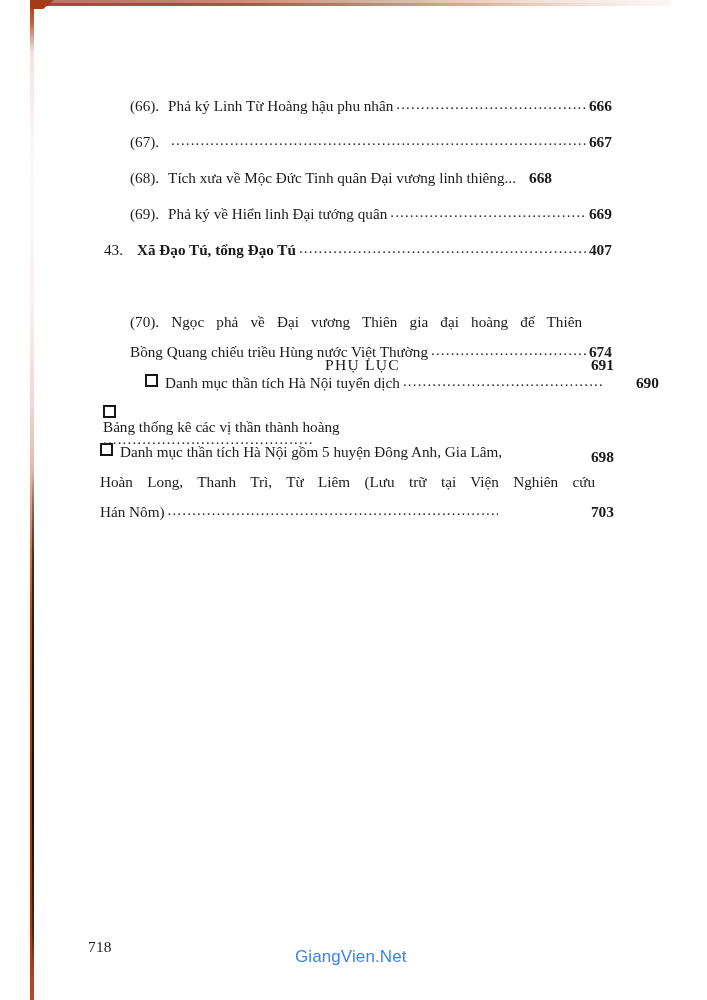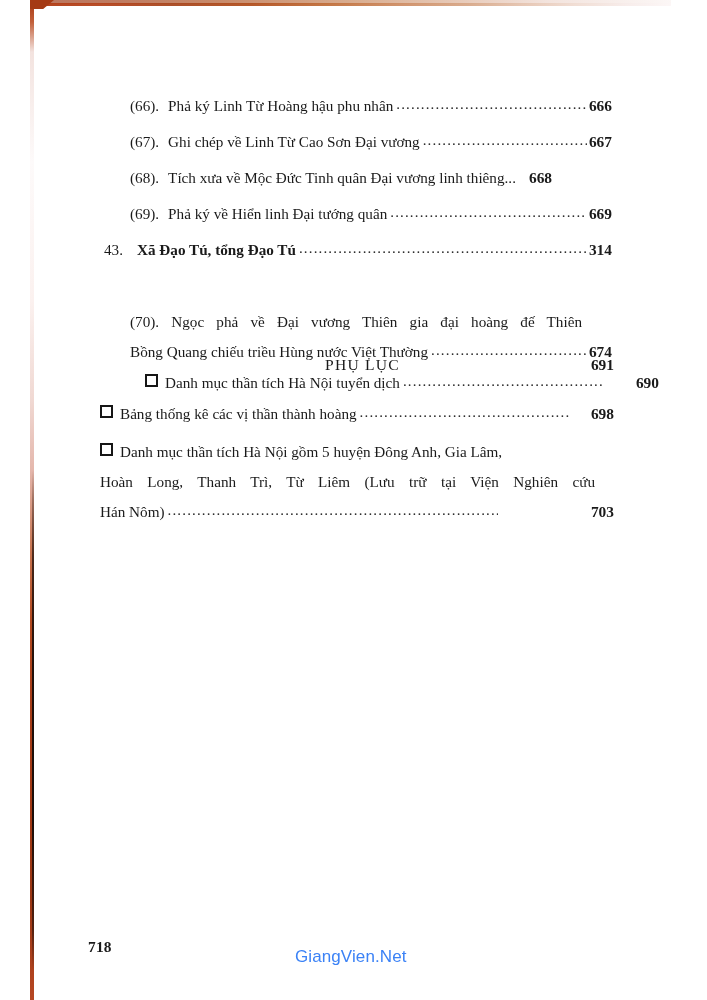--- a/index.html
+++ b/index.html
@@ -181,21 +181,21 @@
     border: 2px solid #161616;
     margin-right: 7px;
     position: relative;
     top: -1px;
     flex: 0 0 auto;
   }
 
   
   .folio {
     position: absolute;
-    font-weight: 700;
+    font-weight: 400;
     font-size: 15.4px;
     letter-spacing: .2px;
   }
   .watermark {
     position: absolute;
     font-family: "Liberation Sans", "DejaVu Sans", sans-serif;
     font-size: 17px;
     font-weight: 400;
     letter-spacing: .1px;
   }
@@ -215,21 +215,20 @@
 
     <div class="entry" style="left:130px; top:98px; width:482px;">
       <span class="num-prefix">(66).</span>
       <span class="label">Phả ký Linh Từ Hoàng hậu phu nhân</span>
       <span class="leader"></span>
       <span class="pageno">666</span>
     </div>
 
     <div class="entry" style="left:130px; top:134px; width:482px;">
       <span class="num-prefix">(67).</span>
-      <span class="label">Ghi chép về Linh Từ Cao Sơn Đại vương</span>
       <span class="leader"></span>
       <span class="pageno">667</span>
     </div>
 
     <div class="entry" style="left:130px; top:170px; width:485px;">
       <span class="num-prefix">(68).</span>
       <span class="label">Tích xưa về Mộc Đức Tinh quân Đại vương linh thiêng...</span>
       <span class="leader" style="max-width:0;"></span>
       <span class="pageno" style="margin-left:8px;">668</span>
     </div>
@@ -238,21 +237,21 @@
       <span class="num-prefix">(69).</span>
       <span class="label">Phả ký về Hiển linh Đại tướng quân</span>
       <span class="leader"></span>
       <span class="pageno">669</span>
     </div>
 
     <div class="entry" style="left:104px; top:242px; width:508px;">
       <span class="num-prefix" style="padding-right:14px;">43.</span>
       <span class="label bold">Xã Đạo Tú, tổng Đạo Tú</span>
       <span class="leader"></span>
-      <span class="pageno">314</span>
+      <span class="pageno">407</span>
     </div>
 
     <div class="entry-multi" style="left:130px; top:264px; width:482px;">
       <div class="ln justify" style="width:452px;margin-top:43px;">
         <span>(70).</span>
         <span>Ngọc phả về Đại vương Thiên gia đại hoàng đế Thiên</span>
       </div>
       <div class="ln">
         <span>Bồng Quang chiếu triều Hùng nước Việt Thường</span>
         <span class="leader"></span>
@@ -265,21 +264,21 @@
       <span class="pageno" style="letter-spacing:0;">691</span>
     </div>
 
     <div class="entry" style="left:100px; top:375px; width:514px;padding-left:45px;">
       <span class="sq"></span>
       <span class="label">Danh mục thần tích Hà Nội tuyển dịch</span>
       <span class="leader" style="max-width:200px;"></span>
       <span class="pageno" style="margin-left:auto;">690</span>
     </div>
 
-    <div class="entry" style="left:100px; top:406px; width:514px;">
+    <div class="entry" style="left:100px; top:406px; width:514px;flex-direction:column;">
       <span class="sq"></span>
       <span class="label">Bảng thống kê các vị thần thành hoàng</span>
       <span class="leader" style="max-width:210px;"></span>
       <span class="pageno" style="margin-left:auto;">698</span>
     </div>
 
     <div class="entry-multi" style="left:100px; top:437px; width:514px;">
       <div class="ln">
         <span class="sq"></span>
         <span>Danh mục thần tích Hà Nội gồm 5 huyện Đông Anh, Gia Lâm,</span>

